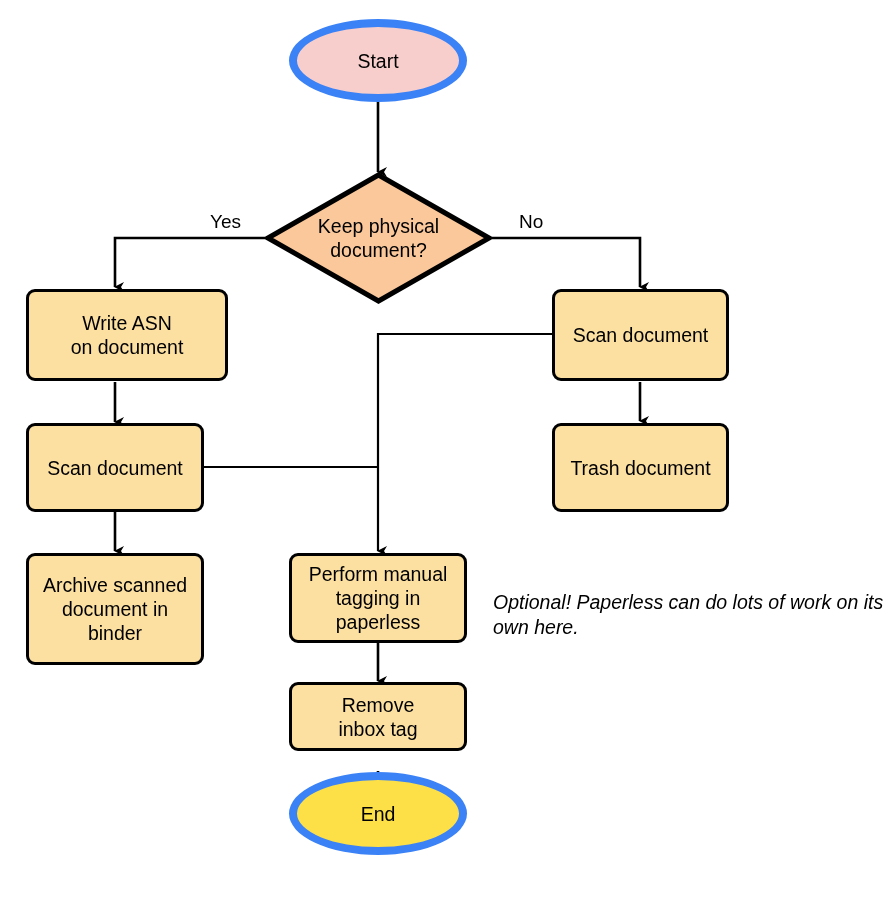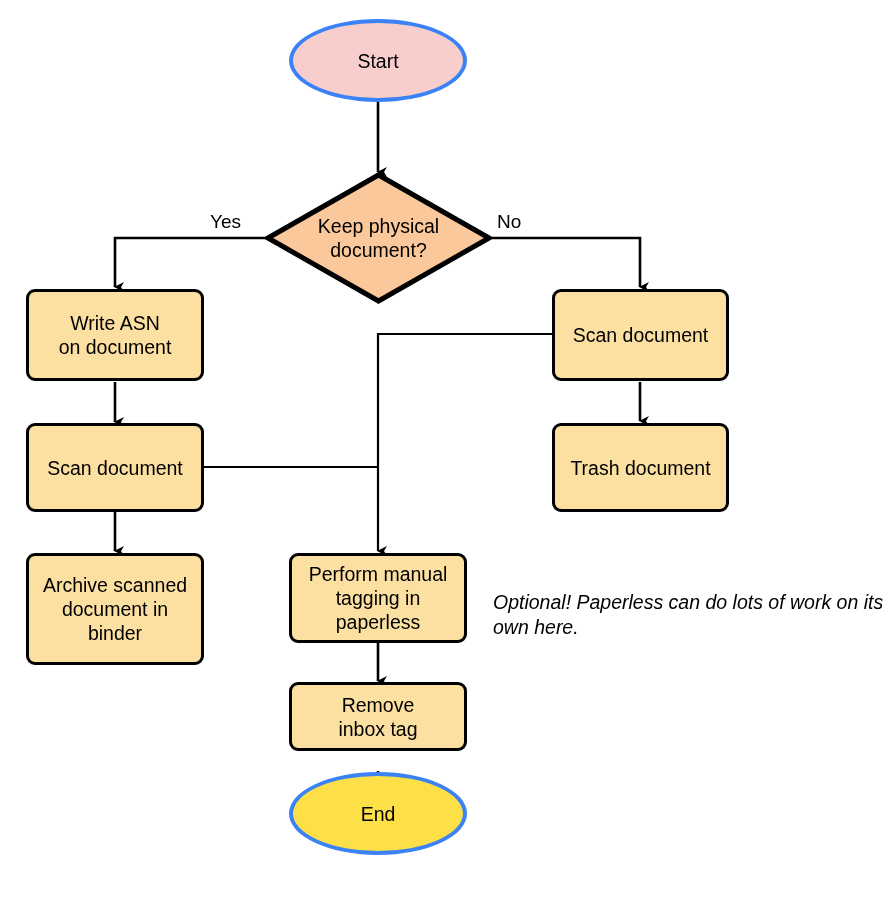--- a/index.html
+++ b/index.html
@@ -37,21 +37,21 @@
     font-size: 19.5px;
     line-height: 24px;
     white-space: pre-line;
     z-index: 2;
   }
   .node.process {
     border: 3.5px solid #000000;
     border-radius: 9px;
   }
   .node.terminator {
-    border: 4px solid #3b82f6;
+    border: 8px solid #3b82f6;
     border-radius: 50%;
   }
   .node.decision {
     border: none;
     background: transparent;
   }
   .decision-shape {
     position: absolute;
     left: 0;
     top: 0;
@@ -121,23 +121,23 @@
 
   <div class="node decision" style="left:265px; top:172px; width:227px; height:132px;">
     <svg class="decision-shape" viewBox="0 0 227 132" preserveAspectRatio="none">
       <polygon points="113.5,3 224,66 113.5,129 3,66" fill="#fac89b" stroke="#000000" stroke-width="5"></polygon>
     </svg>
     <span class="decision-label">Keep physical
 document?</span>
   </div>
 
   <div class="edge-label" style="left:210px; top:211px;">Yes</div>
-  <div class="edge-label" style="left:497px; top:211px;">No</div>
+  <div class="edge-label" style="left:519px; top:211px;">No</div>
 
-  <div class="node process" style="left:26px; top:289px; width:178px; height:92px; background:#fce0a2;">
+  <div class="node process" style="left:26px; top:289px; width:202px; height:92px; background:#fce0a2;">
     <span>Write ASN
 on document</span>
   </div>
 
   <div class="node process" style="left:26px; top:423px; width:178px; height:89px; background:#fce0a2;">
     <span>Scan document</span>
   </div>
 
   <div class="node process" style="left:26px; top:553px; width:178px; height:112px; background:#fce0a2;">
     <span>Archive scanned

